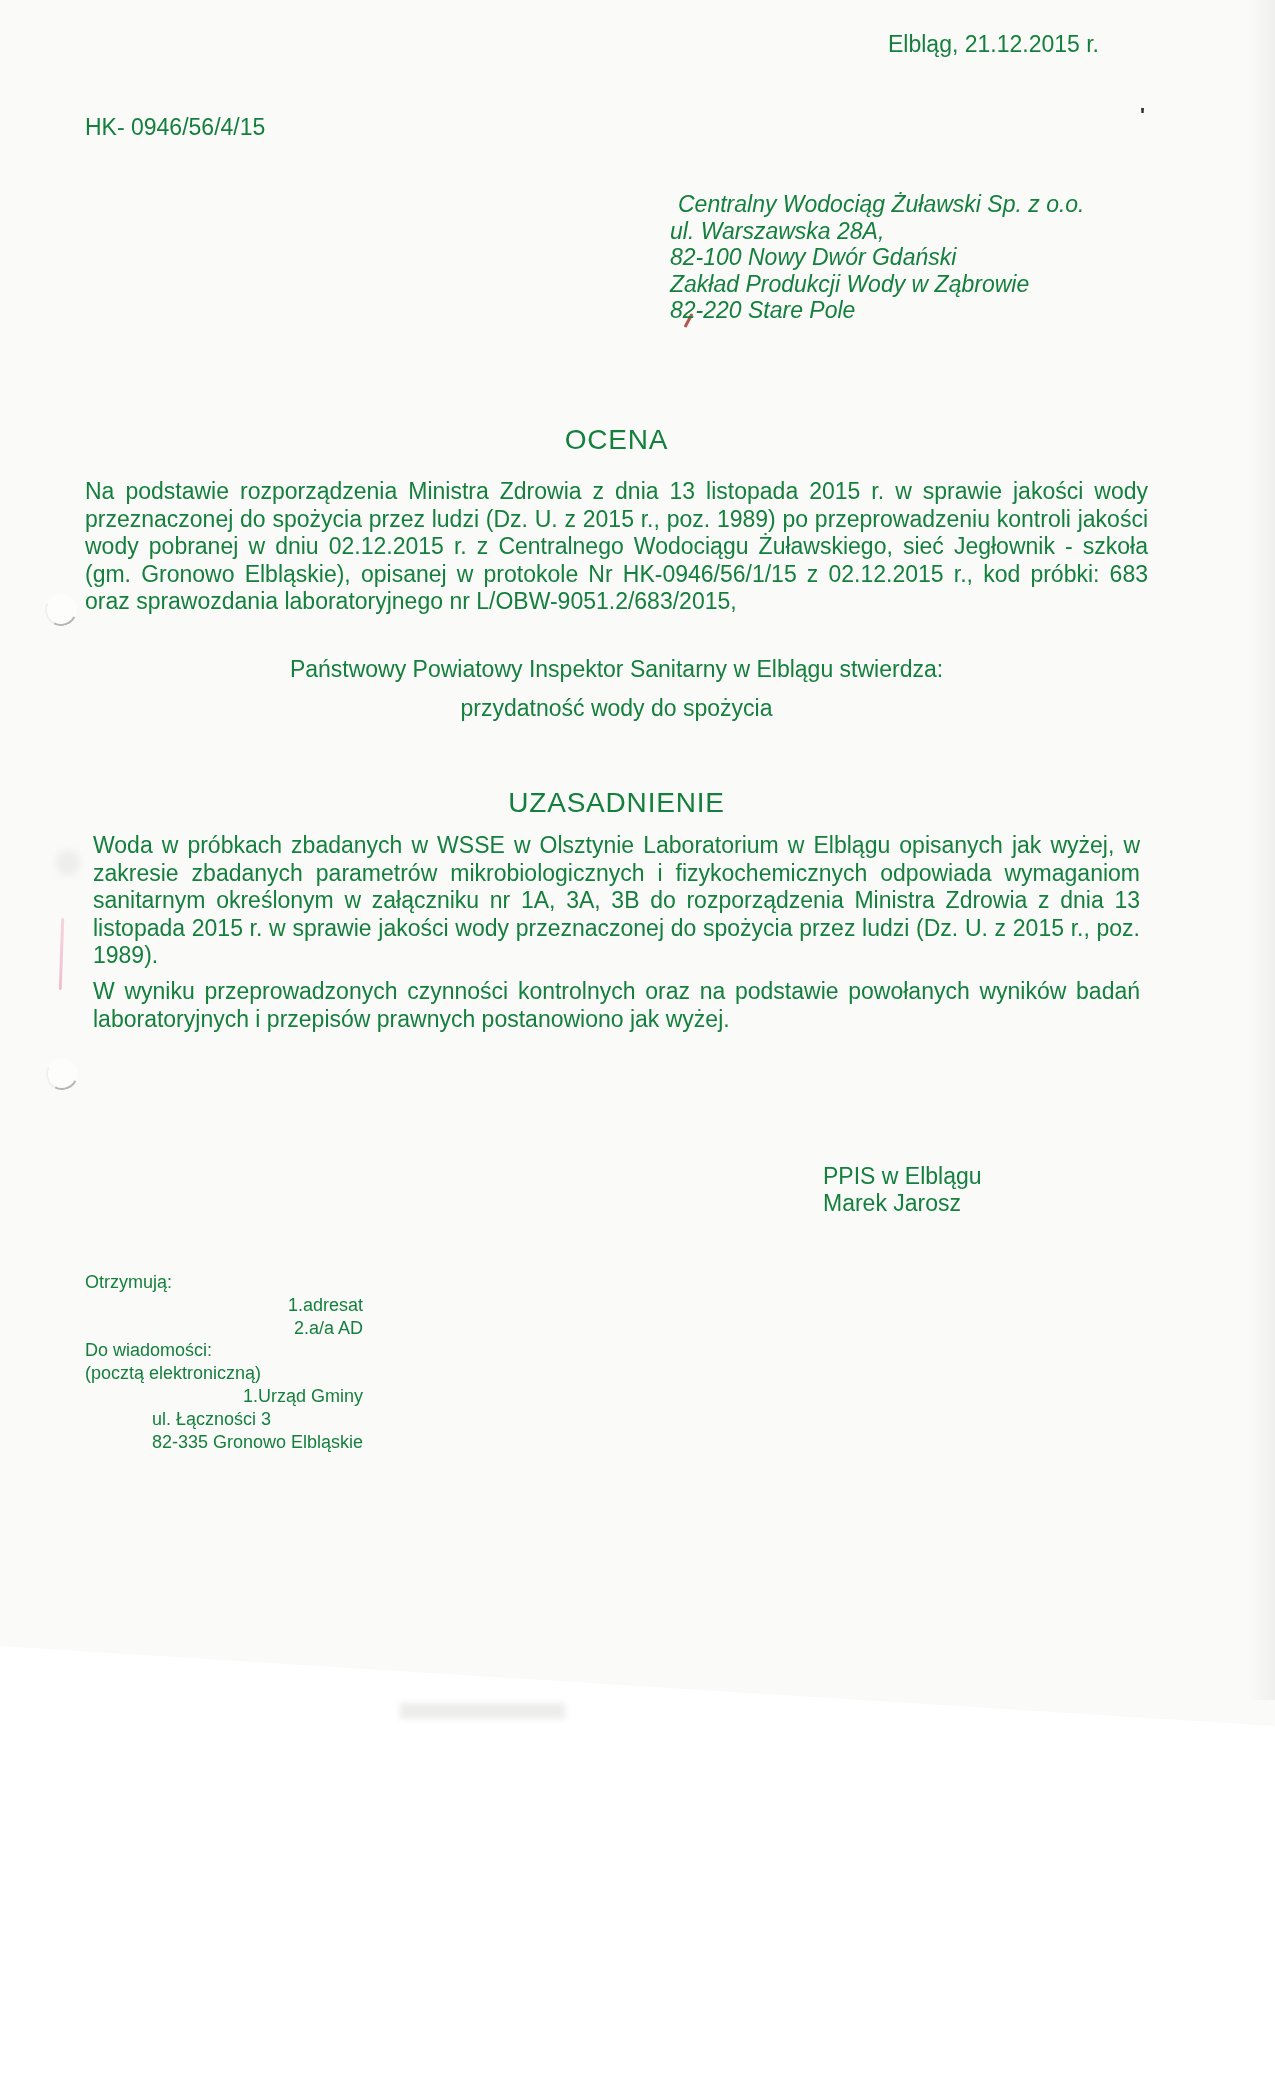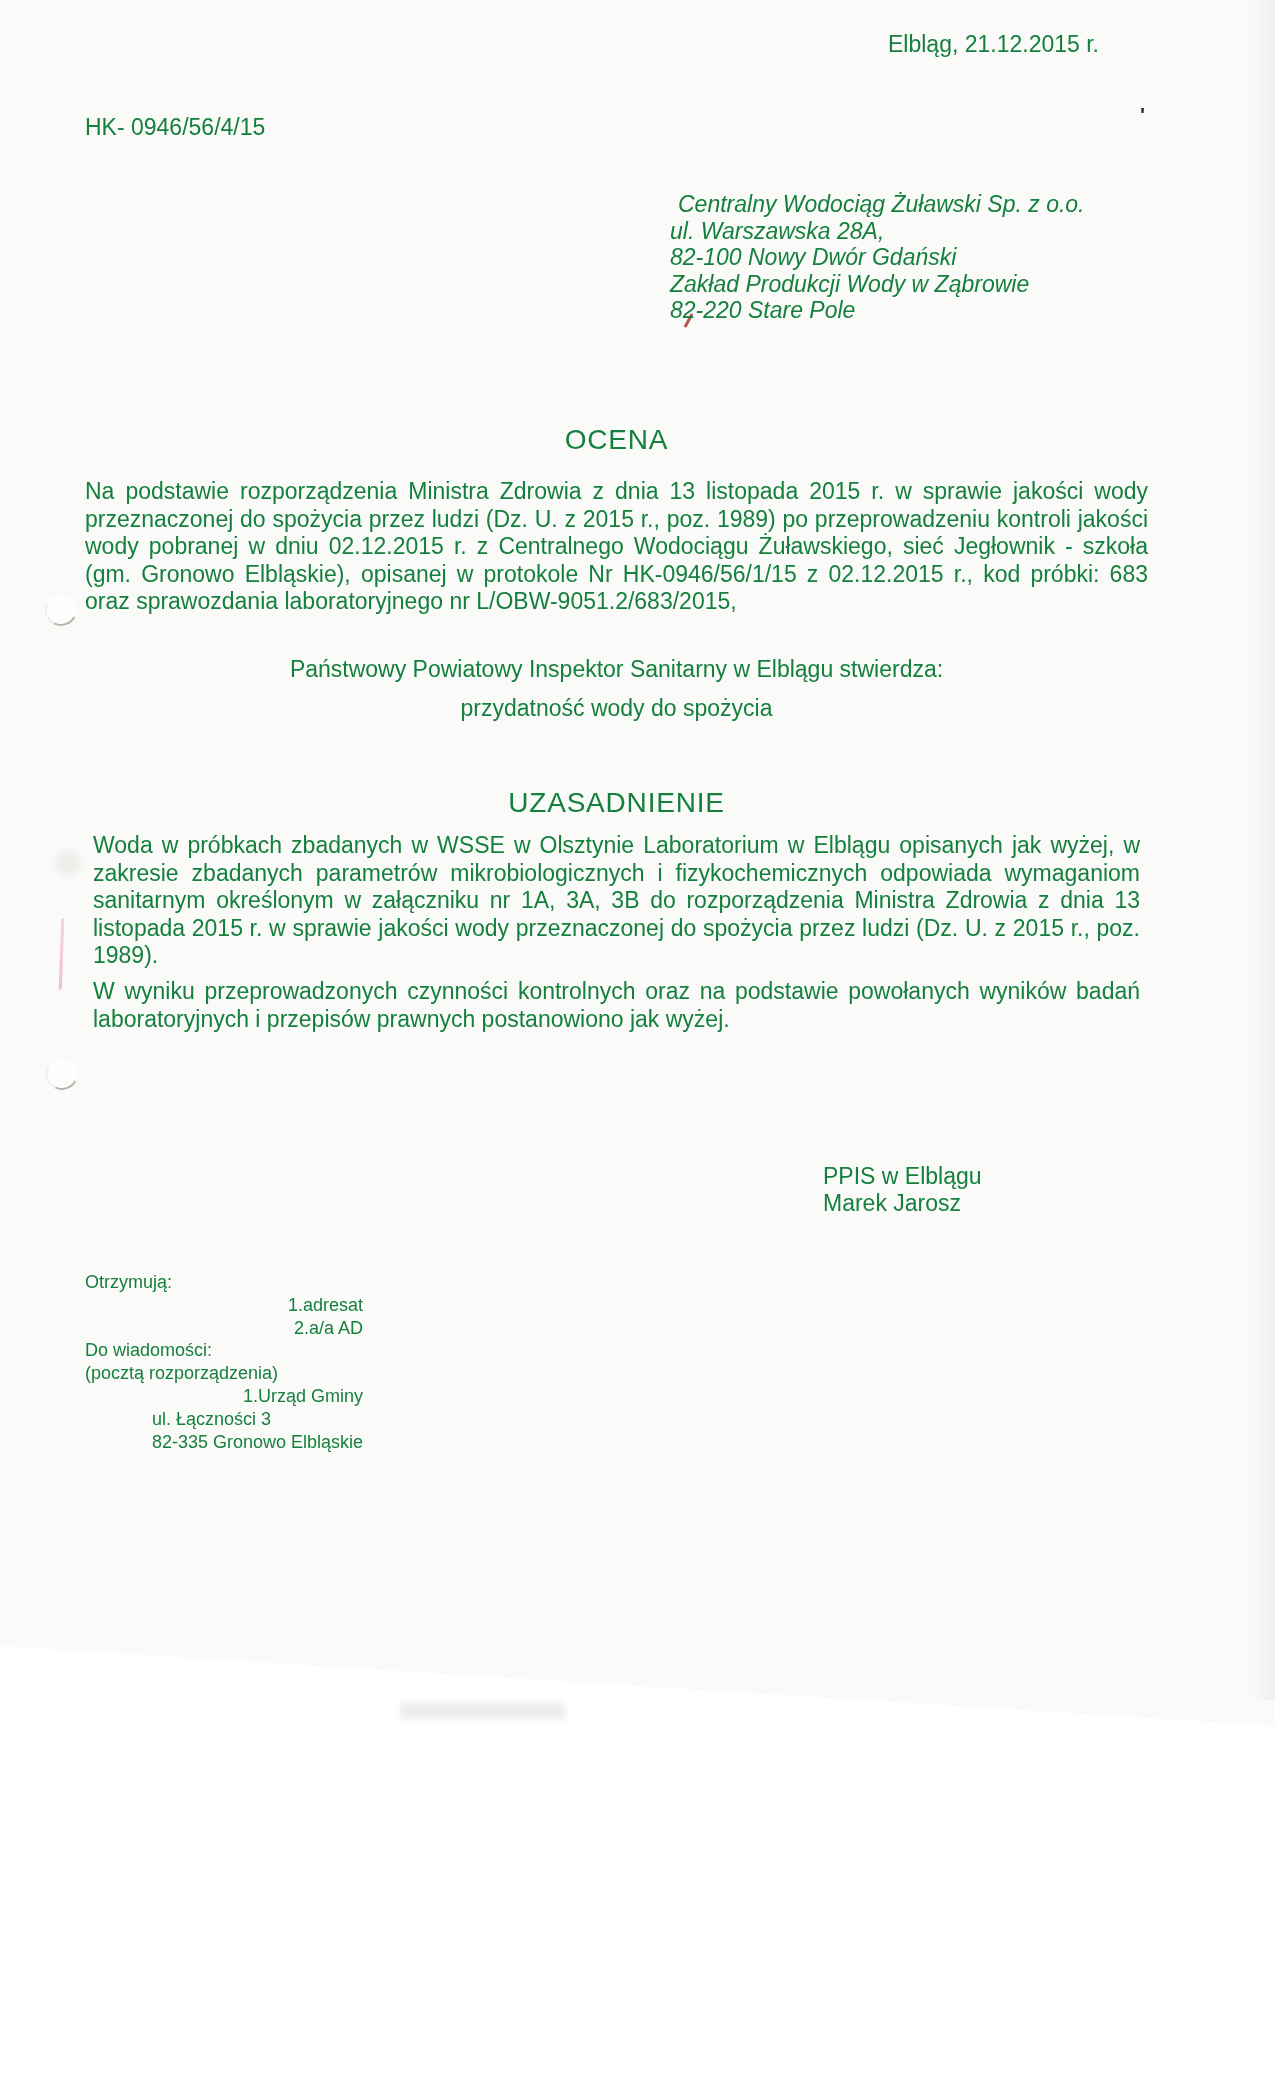--- a/index.html
+++ b/index.html
@@ -169,19 +169,19 @@
 
 <div class="abs txt distribution">
   <div>Otrzymują:</div>
   <div class="dist-item">
     <span class="num">1.</span><span>adresat</span>
   </div>
   <div class="dist-item">
     <span class="num">2.</span><span>a/a AD</span>
   </div>
   <div>Do wiadomości:</div>
-  <div>(pocztą rozporządzenia)</div>
+  <div>(pocztą elektroniczną)</div>
   <div class="dist-item">
     <span class="num">1.</span><span>Urząd Gminy</span>
   </div>
   <div class="dist-sub">ul. Łączności 3</div>
   <div class="dist-sub">82-335 Gronowo Elbląskie</div>
 </div>
 
 </body></html>

